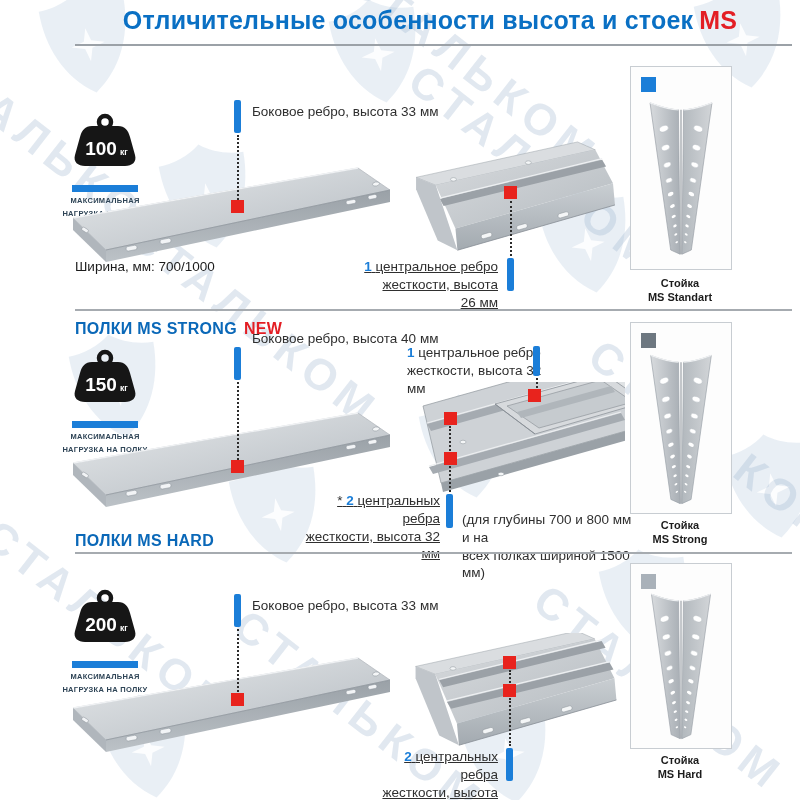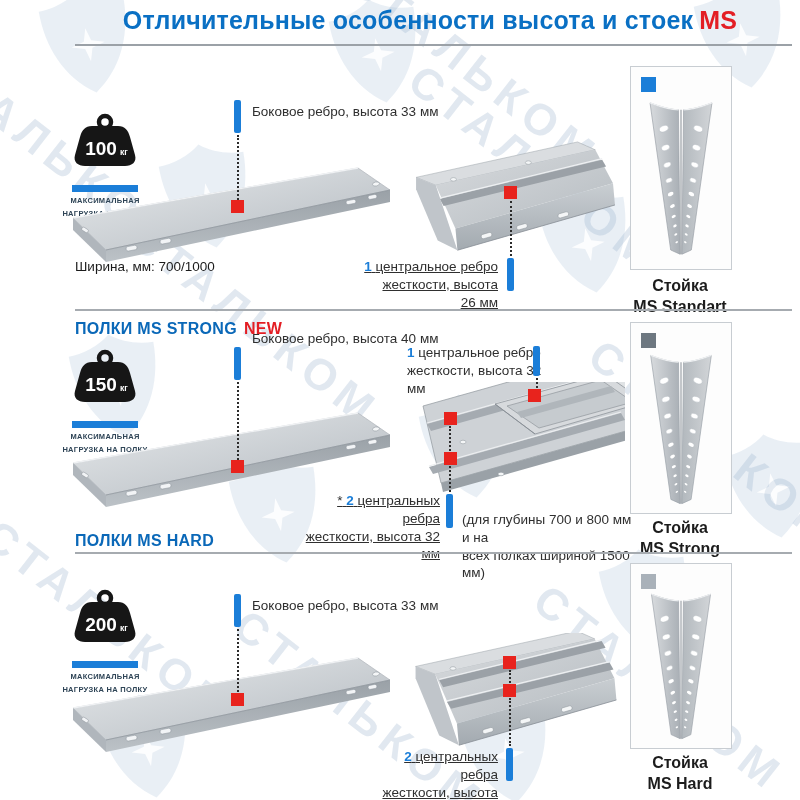--- a/index.html
+++ b/index.html
@@ -34,21 +34,21 @@
   .note .num{color:#1b7ed8;font-weight:bold;}
   .note.right{text-align:right;text-decoration:underline;}
   .specs{font-size:13.5px;color:#1b1b1b;line-height:1.32;}
 
   .bar-blue{position:absolute;width:7px;height:33px;background:#1b7ed8;border-radius:2px;z-index:3;}
   .dotline{position:absolute;width:0;border-left:2px dotted #2b2b2b;z-index:3;}
   .redsq{position:absolute;width:13px;height:13px;background:#e8231d;z-index:3;}
 
   .rack-card{position:absolute;width:100px;background:#fdfdfd;border:1px solid #c8cdd2;z-index:2;}
   .rack-sq{position:absolute;left:10px;top:10px;width:15px;height:15px;}
-  .rack-label{position:absolute;width:124px;text-align:center;font-size:16px;font-weight:bold;
+  .rack-label{position:absolute;width:124px;text-align:center;font-size:11px;font-weight:bold;
               color:#1c1c1c;line-height:1.3;}
   .ill{position:absolute;z-index:2;}
 </style>
 </head>
 <body>
 
 <svg width="0" height="0" style="position:absolute">
   <defs>
     <linearGradient id="gTop" x1="0" y1="0" x2="1" y2="1">
       <stop offset="0" stop-color="#e6e9eb"></stop>

